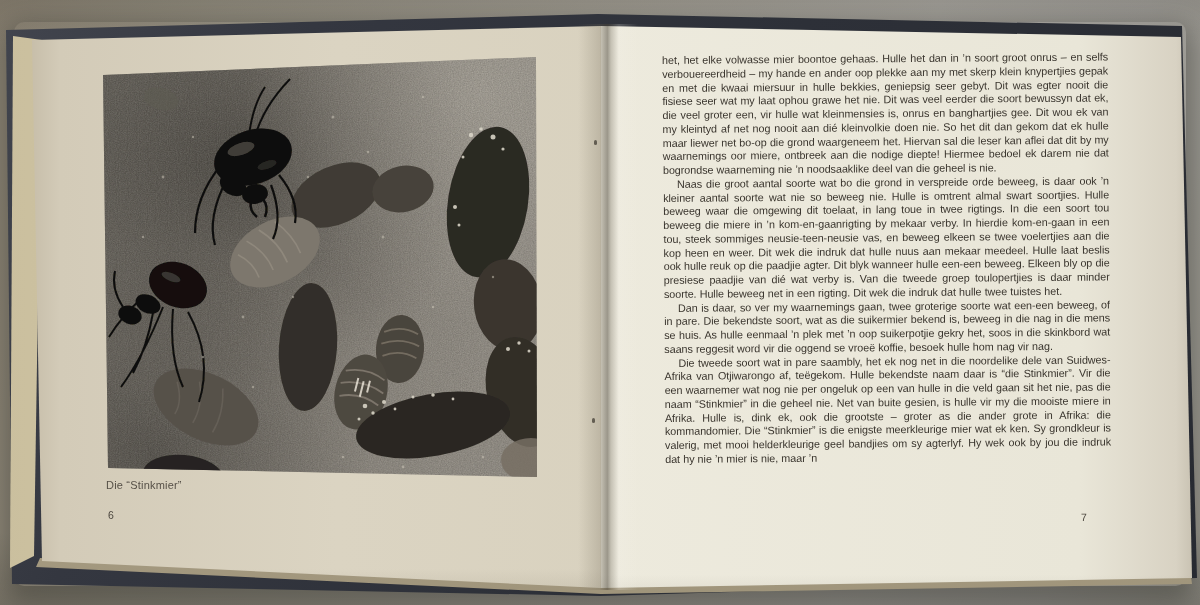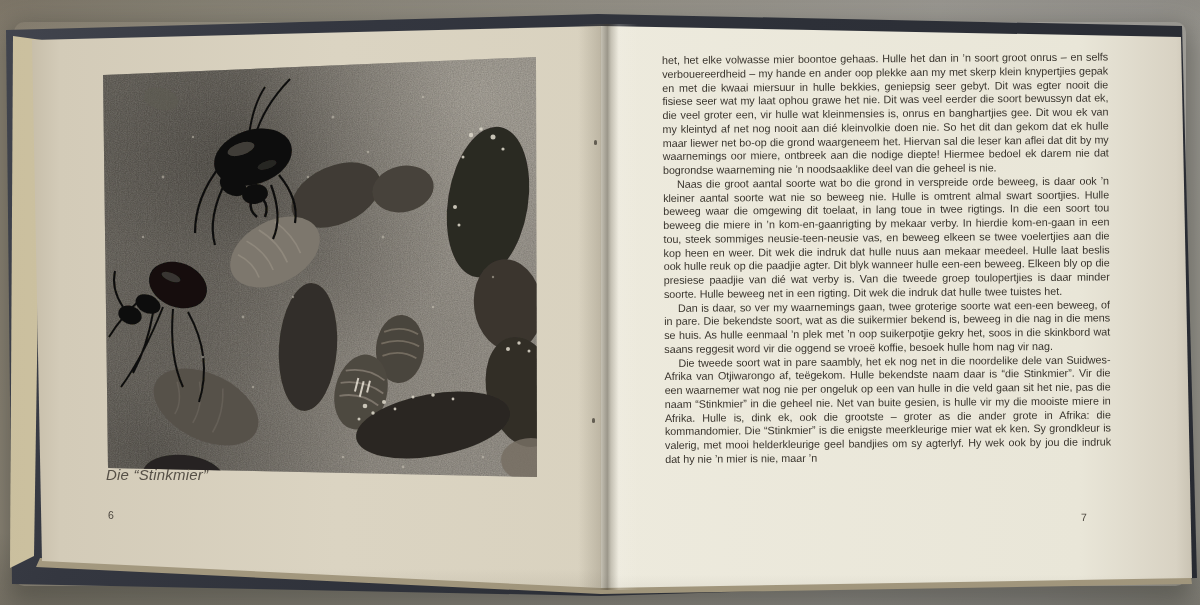--- a/index.html
+++ b/index.html
@@ -51,22 +51,22 @@
       rgba(120,112,95,0) 0%,rgba(112,104,88,0.25) 36%,rgba(74,68,56,0.50) 49%,
       rgba(104,98,84,0.30) 55%,rgba(245,242,233,0.22) 68%,rgba(245,242,233,0) 100%);
   }
   .stitch{position:absolute;width:3px;height:5px;border-radius:2px;background:#4a453c;opacity:.8;}
   
   .photo-wrap{
     position:absolute;left:103px;top:57px;width:434px;height:421px;
     clip-path:polygon(0px 18px,433px 0px,434px 420px,5px 411px);
   }
   .caption{
-    position:absolute;left:106px;top:466px;font-style:italic;
-    font-size:15px;color:#565047;letter-spacing:.2px;
+    position:absolute;left:106px;top:479px;
+    font-size:11px;color:#565047;letter-spacing:.2px;
   }
   .pagenum{position:absolute;font-size:10.5px;color:#4c473f;}
   .pagenum.left{left:108px;top:509px;}
   .pagenum.right{left:1081px;top:511px;transform:rotate(-0.4deg);}
   
   .text-block{
     position:absolute;left:662px;top:54px;width:446px;
     transform:rotate(-0.45deg);transform-origin:left top;
     font-size:10.8px;line-height:13.75px;color:#39342d;
     text-align:justify;letter-spacing:-0.05px;word-spacing:.15px;

